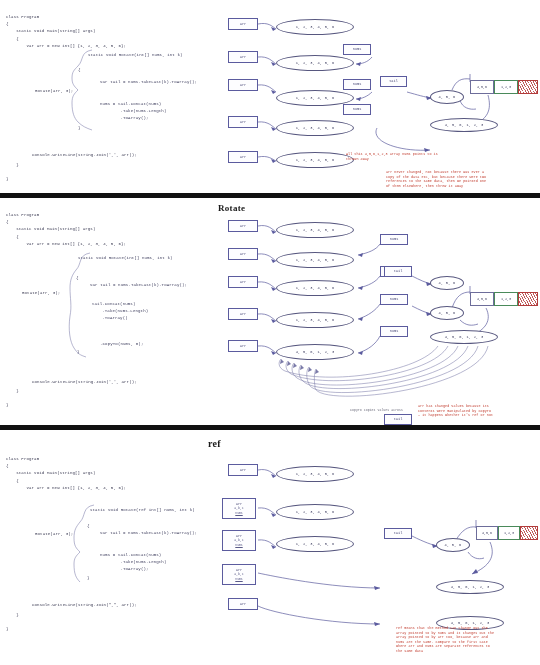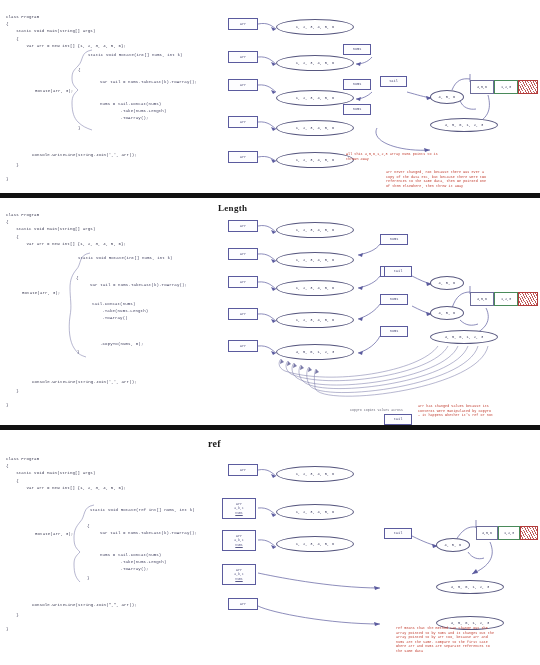--- a/index.html
+++ b/index.html
@@ -214,21 +214,21 @@
 thrown away</div>
     <div class="note" style="left:386px; top:170px;">arr never changed, not because there was ever a
 copy of the data etc, but because there were two
 references to the same data, then we pointed one
 of them elsewhere, then threw it away</div>
   </div>
 
   <div class="divider d1"></div>
 
   <div class="section sec2">
-    <div class="sec-title" style="left:218px; top:7px; font-size:9px;">Length</div>
+    <div class="sec-title" style="left:218px; top:7px; font-size:9px;">Rotate</div>
 
     <div class="code" style="left:6px; top:16px;">class Program
 {
     static void Main(string[] args)
     {
         var arr = new int[] {1, 2, 3, 4, 5, 6};</div>
     <div class="code" style="left:22px; top:94px;">Rotate(arr, 3);</div>
     <div class="code inner" style="left:78px; top:59px;">static void Rotate(int[] nums, int k)</div>
     <div class="code inner" style="left:76px; top:79px;">{</div>
     <div class="code inner" style="left:90px; top:86px;">var tail = nums.TakeLast(k).ToArray();</div>

